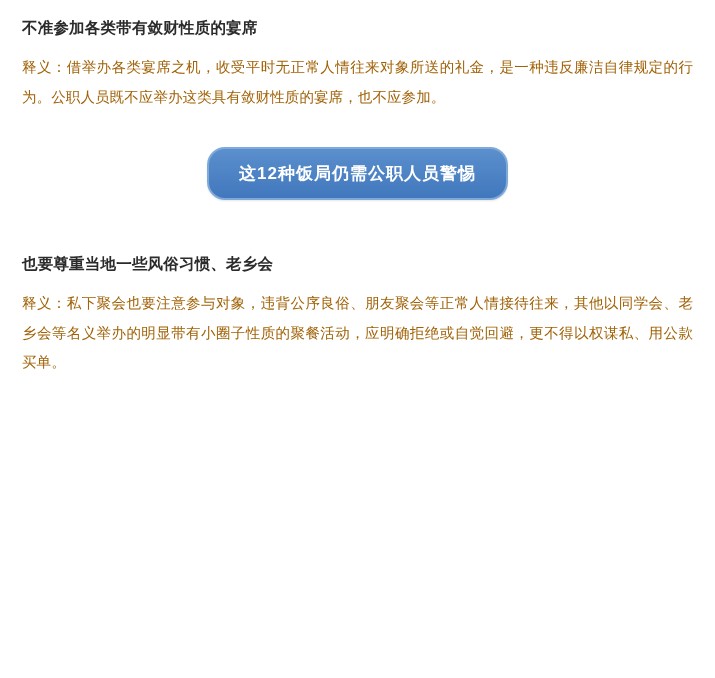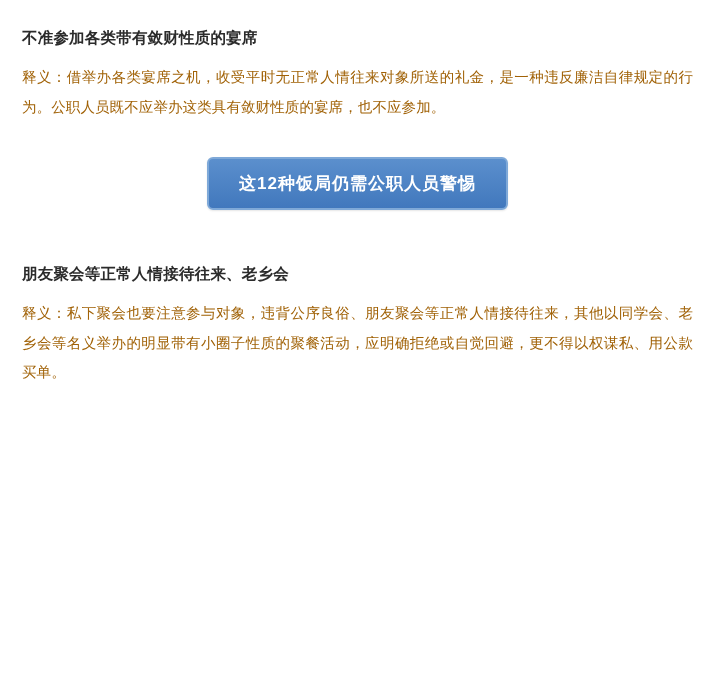--- a/index.html
+++ b/index.html
@@ -11,21 +11,21 @@
     width: 715px;
     height: 678px;
     font-family: "Liberation Sans", "DejaVu Sans", sans-serif;
     color: #333333;
     overflow: hidden;
   }
   .page {
     width: 715px;
     height: 678px;
     box-sizing: border-box;
-    padding: 20px 22px 0 22px;
+    padding: 10px 22px 0 22px;
     position: relative;
   }
   .heading {
     font-size: 15.5px;
     font-weight: bold;
     color: #2b2b2b;
     line-height: 1.5;
     margin: 6px 0 14px 0;
     letter-spacing: 0.2px;
   }
@@ -43,21 +43,21 @@
     align-items: center;
     margin: 34px 0 42px 0;
   }
   .banner {
     display: inline-flex;
     align-items: center;
     justify-content: center;
     background: #4a82c4;
     background: linear-gradient(180deg, #5b8fcd 0%, #4178bd 100%);
     border: 2px solid #7fa9d8;
-    border-radius: 6px;
+    border-radius: 18px;
     color: #ffffff;
     font-size: 17px;
     font-weight: bold;
     letter-spacing: 1px;
     padding: 13px 30px;
     box-shadow: 0 1px 2px rgba(0,0,0,0.10);
     text-align: center;
     white-space: nowrap;
   }
   .spacer-sm { height: 4px; }
@@ -71,19 +71,19 @@
 
   <p class="para">释义：借举办各类宴席之机，收受平时无正常人情往来对象所送的礼金，是一种违反廉洁自律规定的行为。公职人员既不应举办这类具有敛财性质的宴席，也不应参加。</p>
 
   <div class="banner-wrap">
     <div class="banner">这12种饭局仍需公职人员警惕</div>
   </div>
 
 
   <div class="spacer-sm"></div>
 
-  <h2 class="heading">朋友聚会等正常人情接待往来、老乡会</h2>
+  <h2 class="heading">也要尊重当地一些风俗习惯、老乡会</h2>
 
   <p class="para">释义：私下聚会也要注意参与对象，违背公序良俗、朋友聚会等正常人情接待往来，其他以同学会、老乡会等名义举办的明显带有小圈子性质的聚餐活动，应明确拒绝或自觉回避，更不得以权谋私、用公款买单。</p>
 
 
 
 </div>
 
 </body></html>

